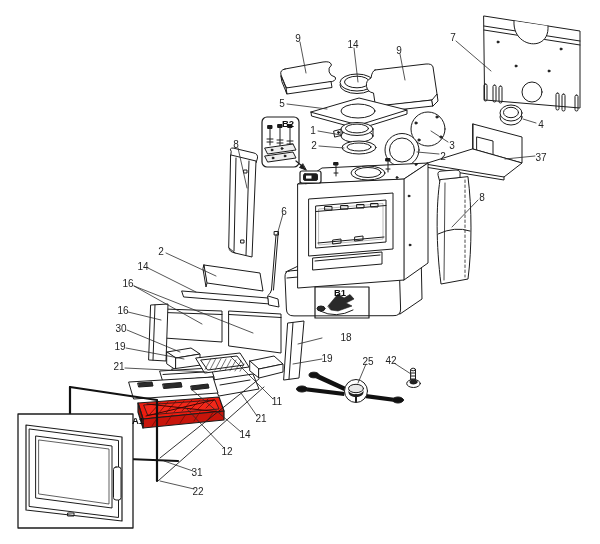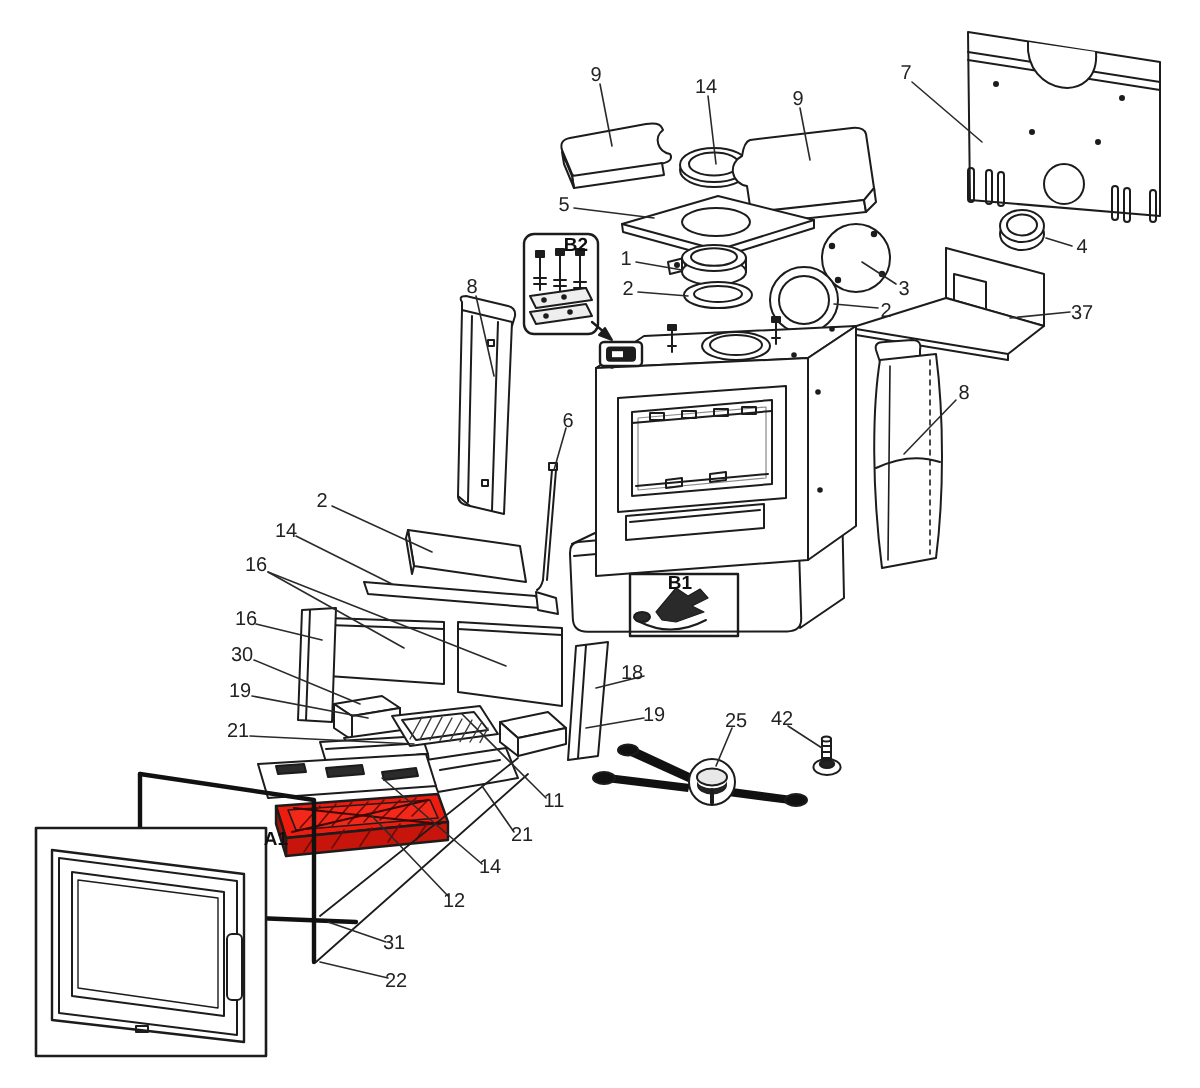--- a/index.html
+++ b/index.html
@@ -394,21 +394,21 @@
 <div class="callout" style="left:236px;top:144px">8</div>
 <div class="callout" style="left:482px;top:197px">8</div>
 <div class="callout" style="left:284px;top:211px">6</div>
 <div class="callout" style="left:161px;top:251px">2</div>
 <div class="callout" style="left:143px;top:266px">14</div>
 <div class="callout" style="left:128px;top:283px">16</div>
 <div class="callout" style="left:123px;top:310px">16</div>
 <div class="callout" style="left:121px;top:328px">30</div>
 <div class="callout" style="left:120px;top:346px">19</div>
 <div class="callout" style="left:119px;top:366px">21</div>
-<div class="callout" style="left:316px;top:337px">18</div>
+<div class="callout" style="left:346px;top:337px">18</div>
 <div class="callout" style="left:327px;top:358px">19</div>
 <div class="callout" style="left:368px;top:361px">25</div>
 <div class="callout" style="left:391px;top:360px">42</div>
 <div class="callout" style="left:277px;top:401px">11</div>
 <div class="callout" style="left:261px;top:418px">21</div>
 <div class="callout" style="left:245px;top:434px">14</div>
 <div class="callout" style="left:227px;top:451px">12</div>
 <div class="callout" style="left:197px;top:472px">31</div>
 <div class="callout" style="left:198px;top:491px">22</div>
 <div class="callout boxlbl" style="left:120px;top:420px">A1</div>

